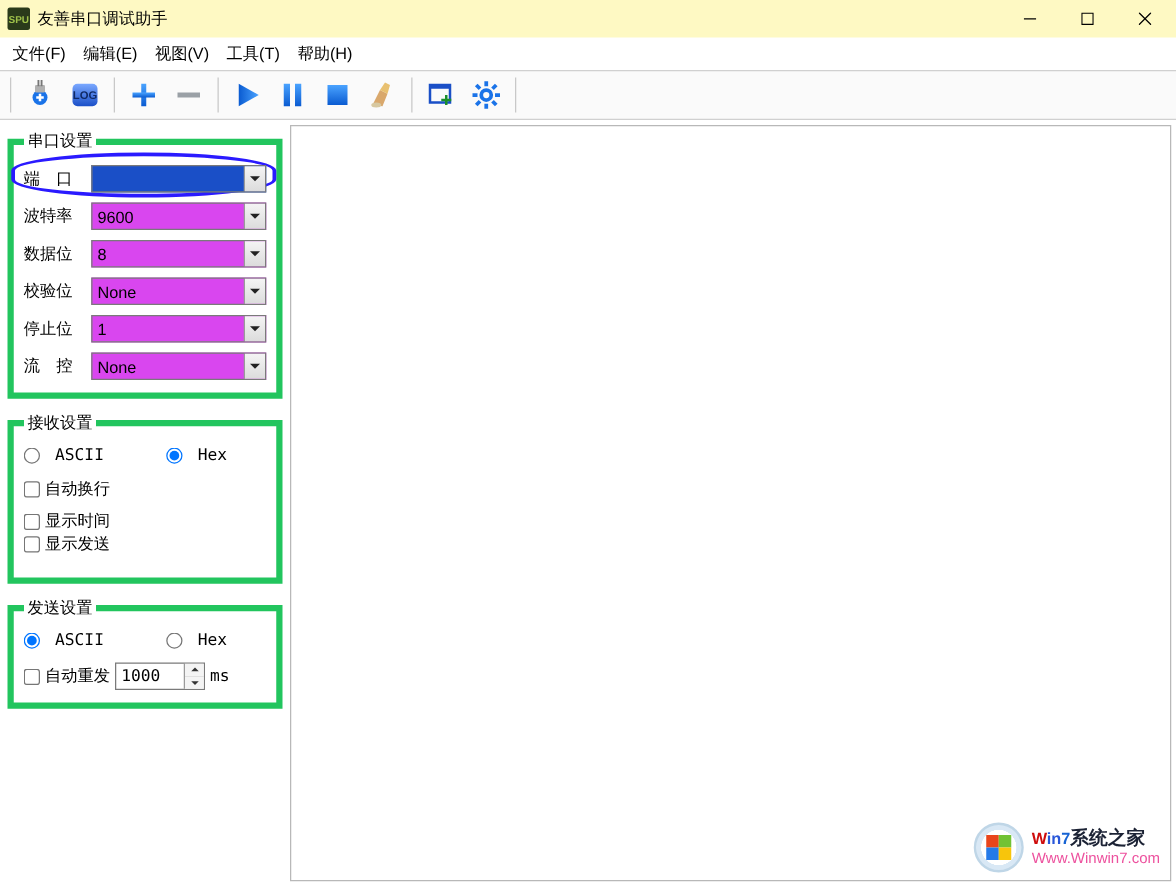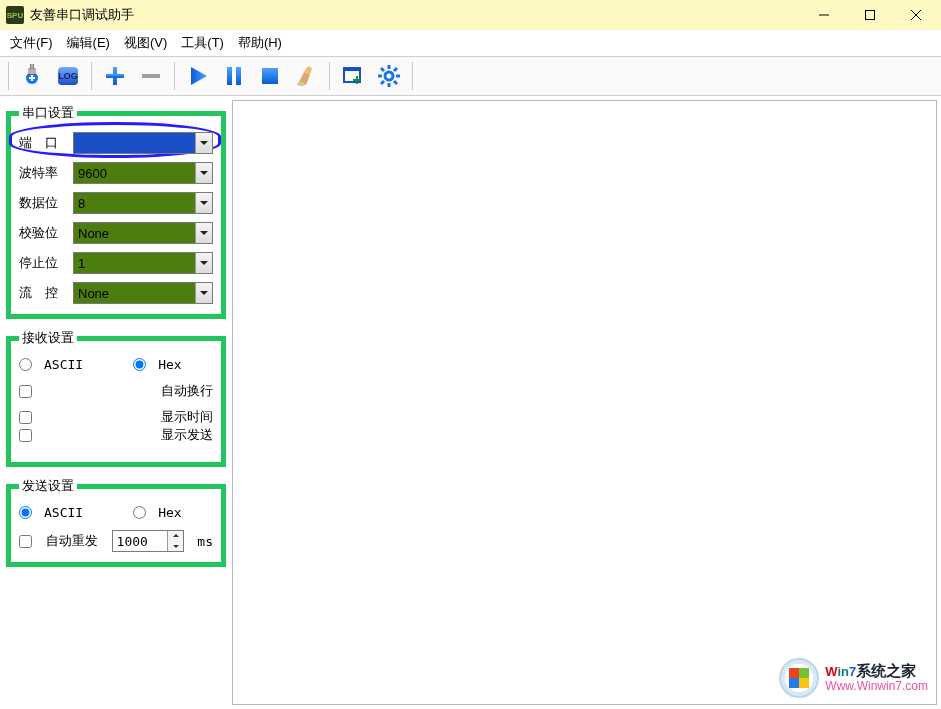--- a/index.html
+++ b/index.html
@@ -105,21 +105,21 @@
   .form-row label {
     width: 48px;
     font-size: 13px;
     font-family: "SimSun", monospace;
     letter-spacing: 0;
   }
   .combo {
     flex: 1;
     height: 22px;
     border: 1px solid #7a7a7a;
-    background: #4d7c0f;
+    background: #d946ef;
     position: relative;
     display: flex;
     align-items: center;
     padding: 0 18px 0 4px;
     font-size: 13px;
   }
   .combo::after {
     content: "";
     position: absolute;
     right: 0; top: 0; width: 16px; height: 100%;
@@ -143,21 +143,20 @@
     border: 3px solid #2a1aff;
     border-radius: 50% / 40%;
     pointer-events: none;
   }
   .radio-row, .check-row {
     display: flex;
     align-items: center;
     font-size: 13px;
     gap: 4px;
     margin-bottom: 8px;
-    justify-content: space-between;
   }
   .radio-row input[type=radio], .check-row input[type=checkbox] { margin: 0; }
   .radio-group { display:flex; gap: 50px; margin-bottom:10px;}
   .radio-opt { display:flex; align-items:center; gap:12px; font-family:"SimSun",monospace;}
   .check-row label { font-family:"SimSun","Microsoft YaHei"; }
   .spinner {
     width: 72px;
     height: 22px;
     border: 1px solid #7a7a7a;
     padding: 0 16px 0 4px;
@@ -195,21 +194,21 @@
     background: radial-gradient(circle at 50% 50%, #fff 55%, #d7e7f5 56%, #d7e7f5 100%);
     border: 2px solid #bcd4e6;
     display:flex; align-items:center; justify-content:center;
     overflow:hidden;
     position:relative;
   }
   .wm-logo .q{position:absolute;width:10px;height:10px;}
   .wm-text1 { display:flex; flex-direction:column; line-height:1.1;}
   .wm-line1 { font-weight:bold; }
   .wm-w { color:#cc0000; font-weight:bold;}
-  .wm-in { color:#0f766e; font-weight:bold;}
+  .wm-in { color:#1d4ed8; font-weight:bold;}
   .wm-7 { color:#0a5bd1; font-weight:bold;}
   .wm-cn { color:#0f172a; font-weight:bold; font-size:15px;}
   .wm-url {color:#ec4899; font-size:12px;}
 </style>
 </head>
 <body>
 
 <div class="titlebar">
   <div class="titlebar-left">
     <div class="app-icon">SPU</div>

